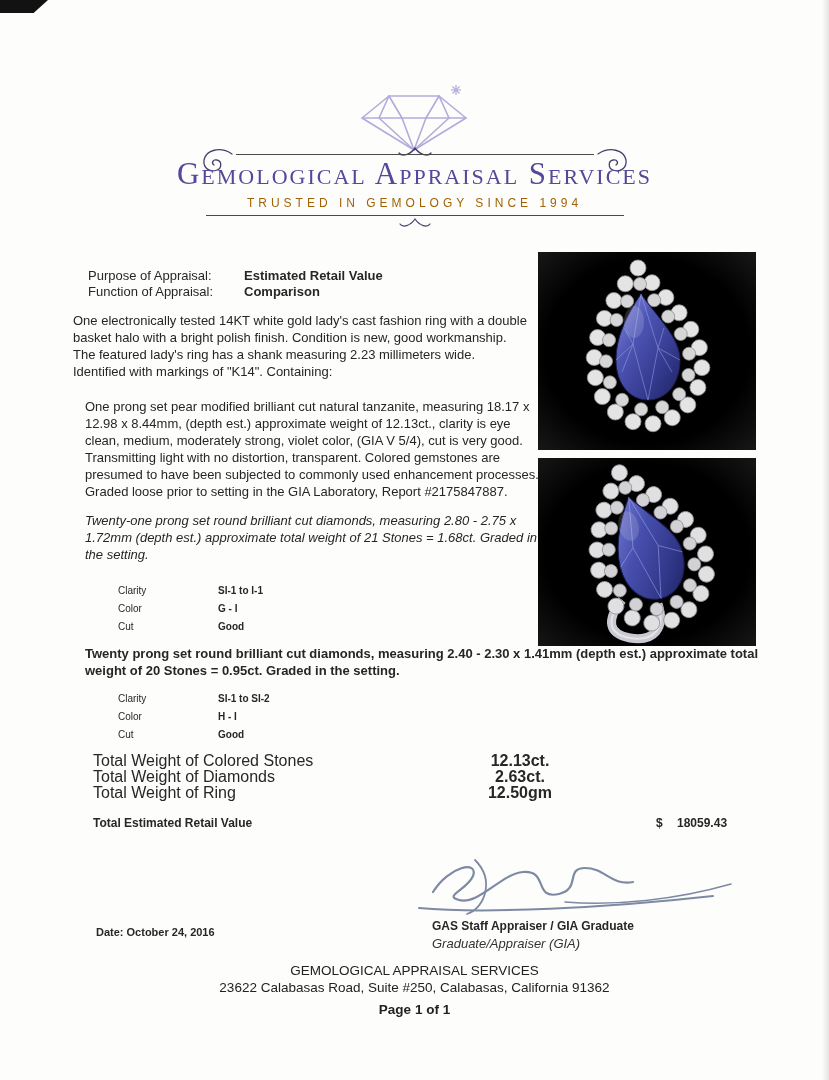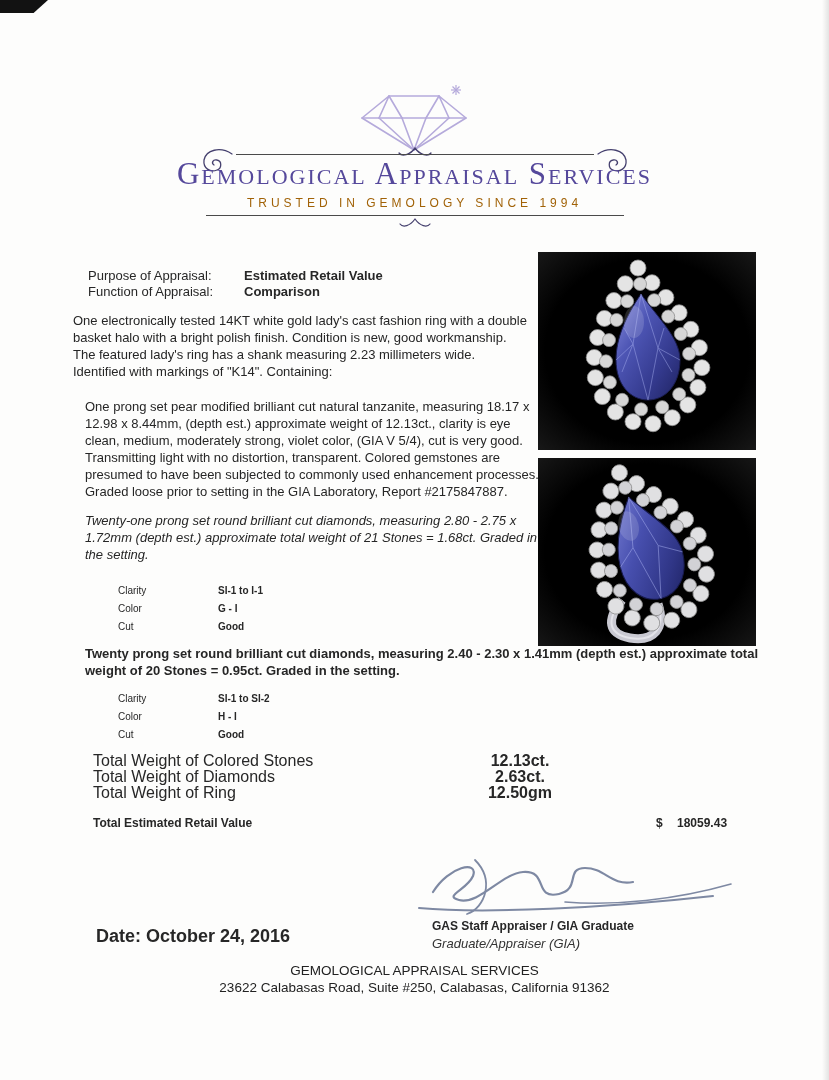--- a/index.html
+++ b/index.html
@@ -23,21 +23,21 @@
   .kv-label{display:inline-block;width:156px;}
   .para{position:absolute;font-size:13px;line-height:17px;color:#262626;}
   .g-row{display:flex;font-size:10px;line-height:18px;}
   .g-label{width:100px;}
   .totals-row{position:relative;height:16px;font-size:16px;}
   .tv{position:absolute;left:372px;top:0;width:110px;text-align:center;font-weight:bold;}
   .footer{position:absolute;left:0;top:962px;width:829px;text-align:center;
        font-size:13.5px;line-height:17px;color:#222;}
   .sig-title{position:absolute;left:432px;top:919px;font-size:12px;font-weight:bold;}
   .sig-sub{position:absolute;left:432px;top:936px;font-size:13px;font-style:italic;color:#333;}
-  .date-line{position:absolute;left:96px;top:926px;font-size:18px;font-weight:bold;}
+  .date-line{position:absolute;left:96px;top:926px;font-size:11px;font-weight:bold;}
   .photo{position:absolute;display:block;}
 </style>
 </head>
 <body>
 
 <div class="doc">
 
   <div class="corner-mark"></div>
   <div class="edge-shade"></div>
 
@@ -286,15 +286,16 @@
       <path stroke-width="1.6" d="M150 46 C200 50,260 44,316 28"></path>
     </g>
   </svg>
   <div class="sig-title">GAS Staff Appraiser / GIA Graduate</div>
   <div class="sig-sub">Graduate/Appraiser (GIA)</div>
   <div class="date-line">Date: October 24, 2016</div>
 
   <div class="footer">
     <div>GEMOLOGICAL APPRAISAL SERVICES</div>
     <div>23622 Calabasas Road, Suite #250, Calabasas, California 91362</div>
+    <div class="b" style="margin-top:5px;">Page 1 of 1</div>
   </div>
 
 </div>
 
 </body></html>

